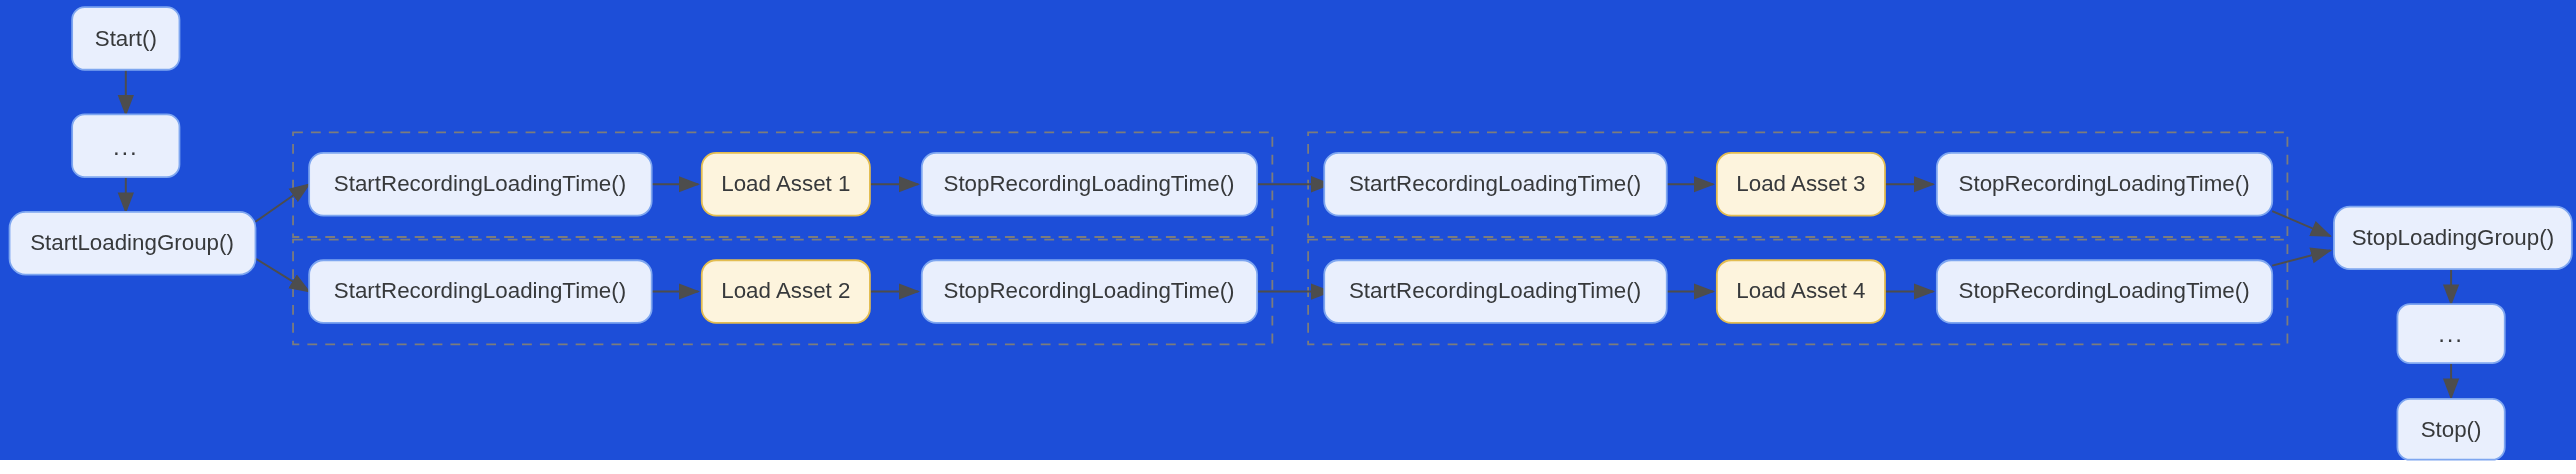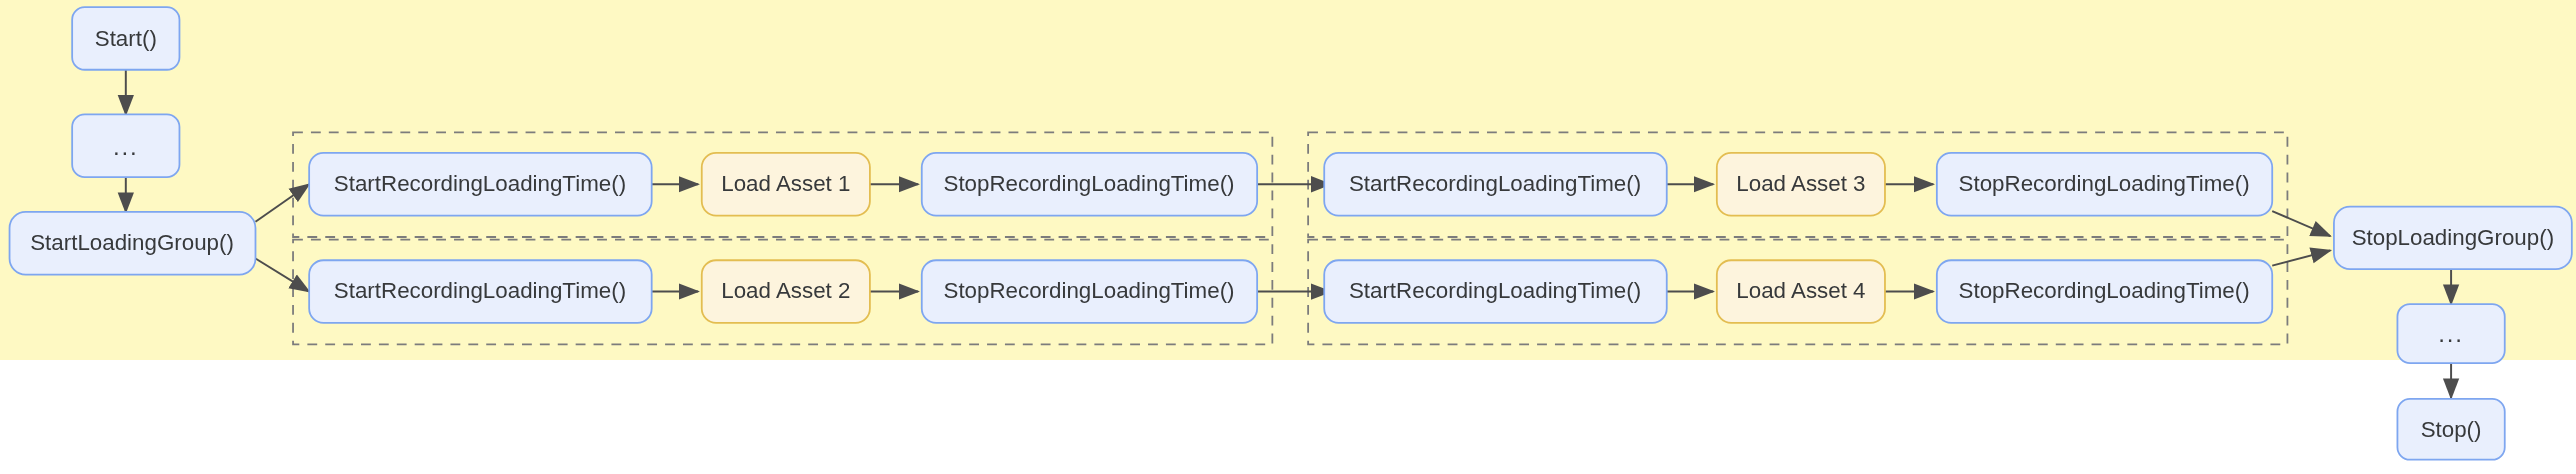--- a/index.html
+++ b/index.html
@@ -9,22 +9,22 @@
   }
   body {
     width: 2576px;
     height: 474px;
     font-family: "Liberation Sans", sans-serif;
     overflow: hidden;
   }
   #diagram-root {
     position: relative;
     width: 2576px;
-    height: 360px;
-    background: #fef9c3;
+    height: 460px;
+    background: #1d4ed8;
   }
   svg.flow {
     position: absolute;
     left: 0;
     top: 0;
     width: 2576px;
     height: 474px;
     display: block;
   }
   .node-rect {

